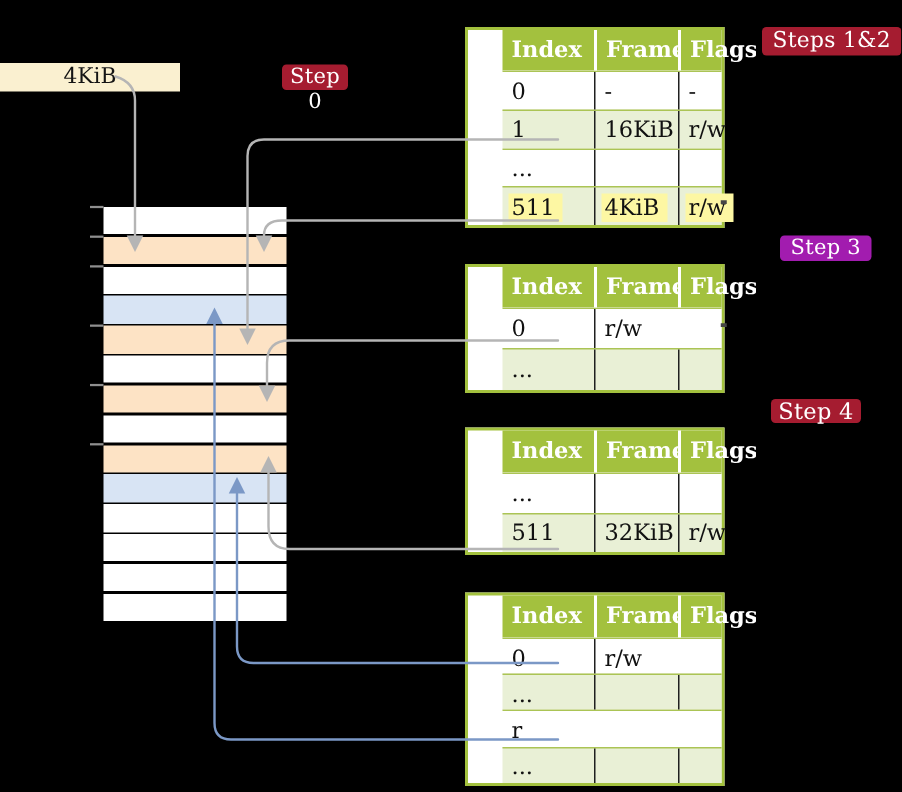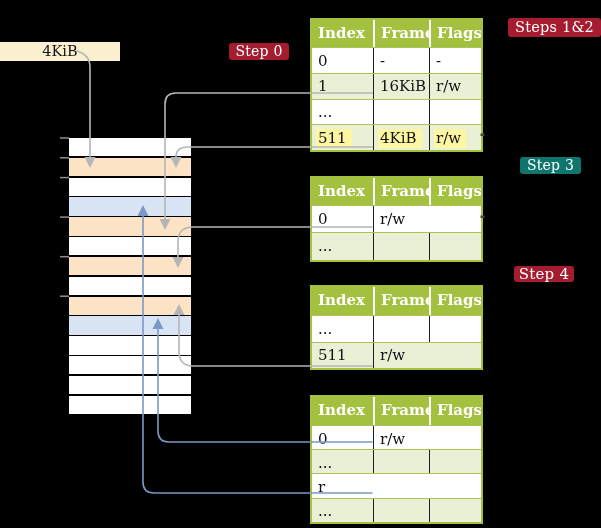--- a/index.html
+++ b/index.html
@@ -2,49 +2,49 @@
 <html><head>
 <meta charset="utf-8">
 <style>
   html,body{margin:0;padding:0;background:#000;}
   .stage{position:relative;width:601px;height:528px;background:#000;overflow:hidden;
          font-family:"DejaVu Serif","Liberation Serif",serif;}
   .frame-label{position:absolute;left:0;top:42px;width:120px;height:19px;
        color:#141414;font-size:14.5px;text-align:center;line-height:19px;}
   .badge{position:absolute;color:#fff;border-radius:3px;text-align:center;
        font-size:14px;letter-spacing:.2px;}
-  #b0{left:188px;top:43px;width:60px;height:17px;line-height:17px;margin-left:41px;}
+  #b0{left:188px;top:43px;width:44px;height:17px;line-height:17px;}
   #b1{left:508px;top:18px;width:93px;height:19px;line-height:19px;font-size:14.5px;}
   #b2{left:520px;top:157px;width:61px;height:17px;line-height:17px;}
   #b3{left:514px;top:266px;width:60px;height:16px;line-height:16px;font-size:15px;}
   .memcol{position:absolute;left:69px;top:138px;width:122px;height:276px;
        display:flex;flex-direction:column;gap:1.6px;z-index:1;}
   .memcell{flex:1;}
   .ptable{position:absolute;left:310px;width:169px;border:2px solid #a3c13e;
        background:#fff;z-index:2;}
-  .trow{display:grid;grid-template-columns:61px 56px 52px;box-sizing:border-box;}
+  .trow{display:grid;grid-template-columns:61px 56px 52px;box-sizing:border-box;margin-left:23px;}
   .trow.head{font-weight:bold;}
   .trow.data{border-top:1.5px solid #abc455;}
   .tcell{box-sizing:border-box;padding:3.5px 0 0 6px;font-size:15px;color:#111;
        overflow:hidden;white-space:nowrap;line-height:1.2;}
   .head .tcell{color:#fff;border-left:2px solid #fff;font-size:15px;}
   .head .tcell:first-child{border-left:none;}
   .data .tcell{border-left:1px solid #1f1f1f;}
   .data .tcell:first-child{border-left:none;}
   .hl{display:inline-block;padding:0 5px 1px 2px;margin-left:-2px;}
   svg.overlay{position:absolute;left:0;top:0;z-index:5;pointer-events:none;}
 </style>
 </head>
 <body>
 
 <div class="stage" style="background: rgb(0, 0, 0);">
   <div class="frame-label" style="background: rgb(250, 240, 208);">4KiB</div>
   <div class="badge" id="b0" style="background: rgb(165, 28, 48);">Step 0</div>
   <div class="badge" id="b1" style="background: rgb(165, 28, 48);">Steps 1&amp;2</div>
-  <div class="badge" id="b2" style="background: #0f766e;">Step 3</div>
+  <div class="badge" id="b2" style="background: #a21caf;">Step 3</div>
   <div class="badge" id="b3" style="background: rgb(165, 28, 48);">Step 4</div>
   <div class="memcol" id="memcol">
       <div class="memcell" style="background: rgb(255, 255, 255);"></div>
       <div class="memcell" style="background: rgb(253, 227, 197);"></div>
       <div class="memcell" style="background: rgb(255, 255, 255);"></div>
       <div class="memcell" style="background: rgb(216, 228, 244);"></div>
       <div class="memcell" style="background: rgb(253, 227, 197);"></div>
       <div class="memcell" style="background: rgb(255, 255, 255);"></div>
       <div class="memcell" style="background: rgb(253, 227, 197);"></div>
       <div class="memcell" style="background: rgb(255, 255, 255);"></div>
@@ -104,20 +104,21 @@
         <div class="tcell">Frame</div>
         <div class="tcell">Flags</div>
       </div>
       <div class="trow data" style="height: 26.5px; background: rgb(255, 255, 255);">
         <div class="tcell">...</div>
         <div class="tcell"></div>
         <div class="tcell"></div>
       </div>
       <div class="trow data" style="height: 26.5px; background: rgb(233, 240, 214);">
         <div class="tcell">511</div>
+        <div class="tcell">32KiB</div>
         <div class="tcell">r/w</div>
       </div>
     </div>
     <div class="ptable" style="top: 395px; border-color: rgb(163, 193, 62);">
       <div class="trow head" style="height: 28px; background: rgb(163, 193, 62);">
         <div class="tcell">Index</div>
         <div class="tcell">Frame</div>
         <div class="tcell">Flags</div>
       </div>
       <div class="trow data" style="height: 24.2px; background: rgb(255, 255, 255);">

